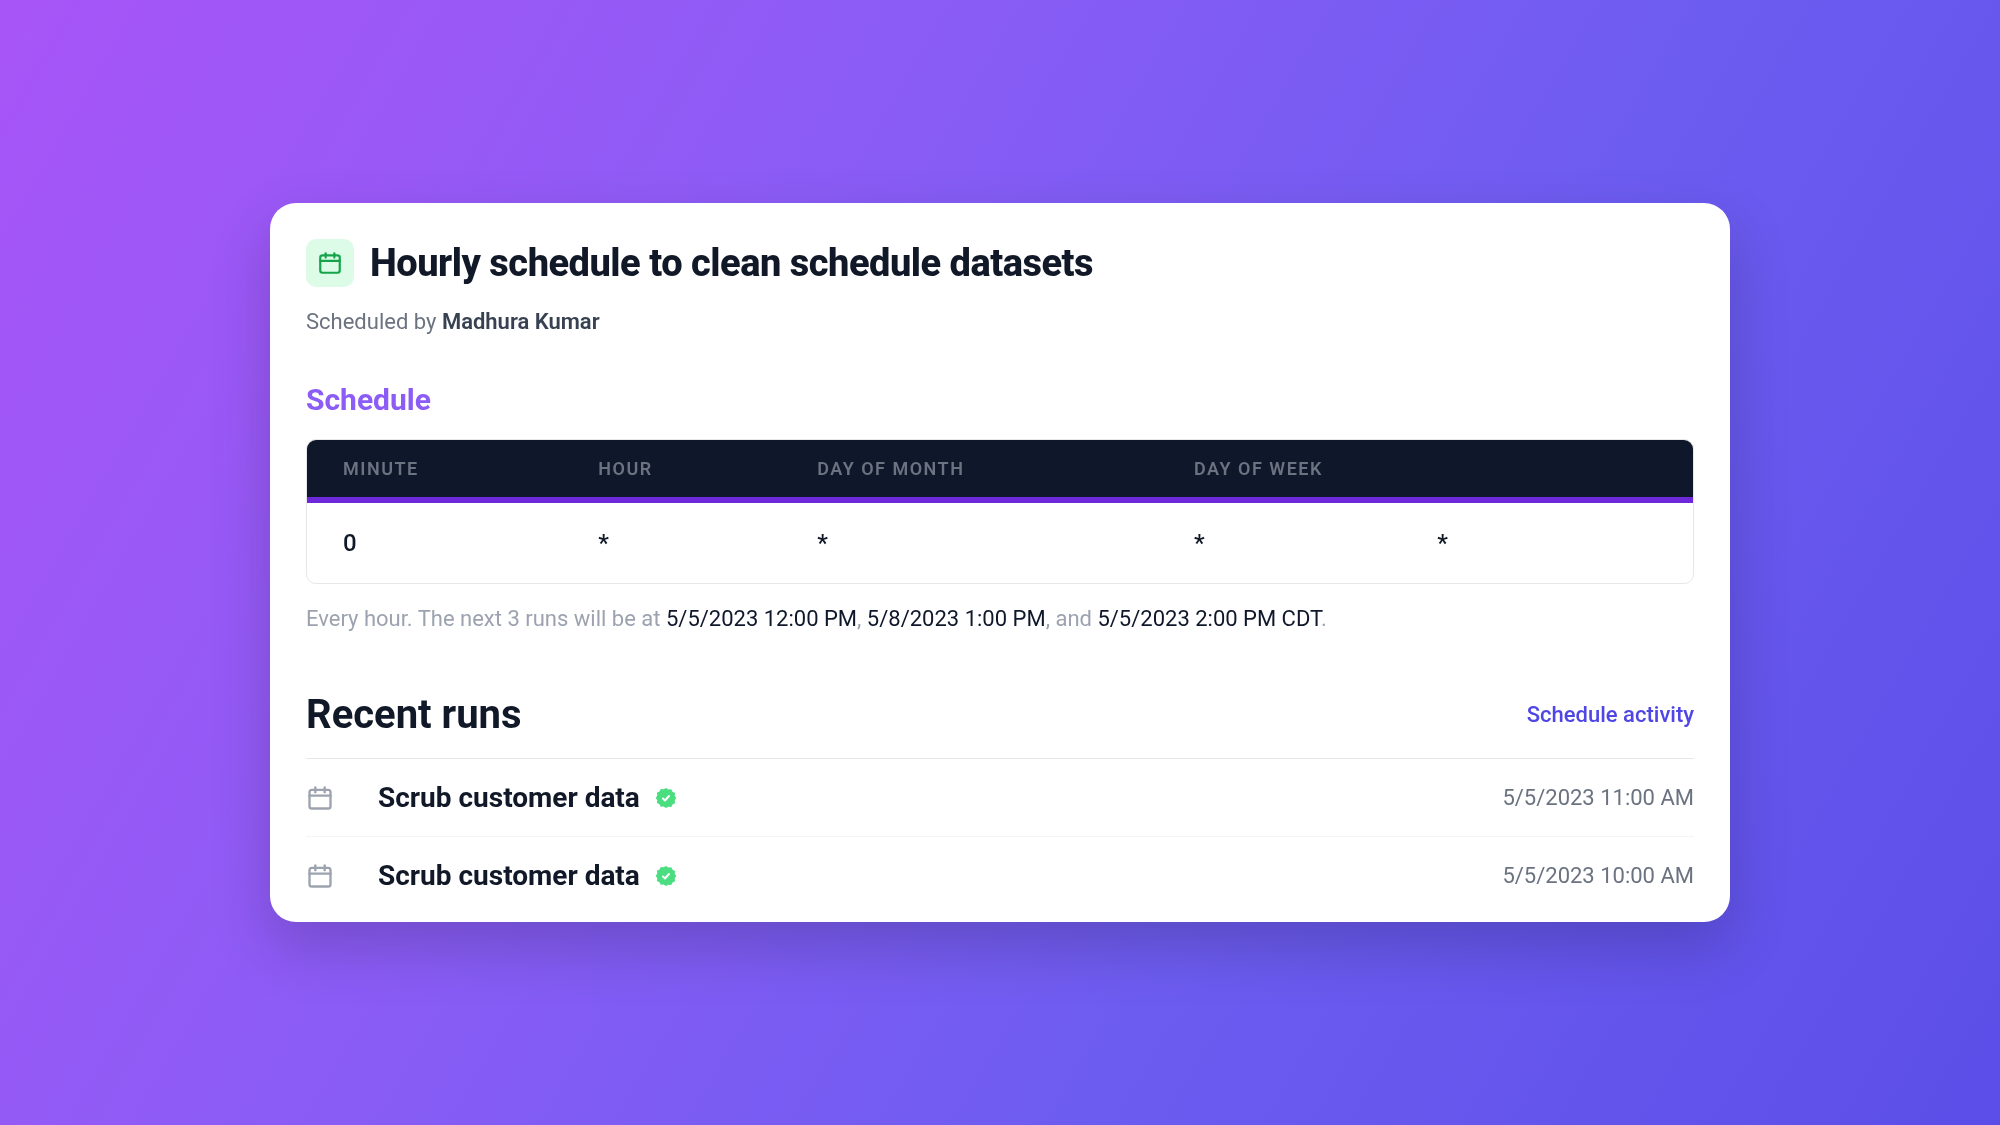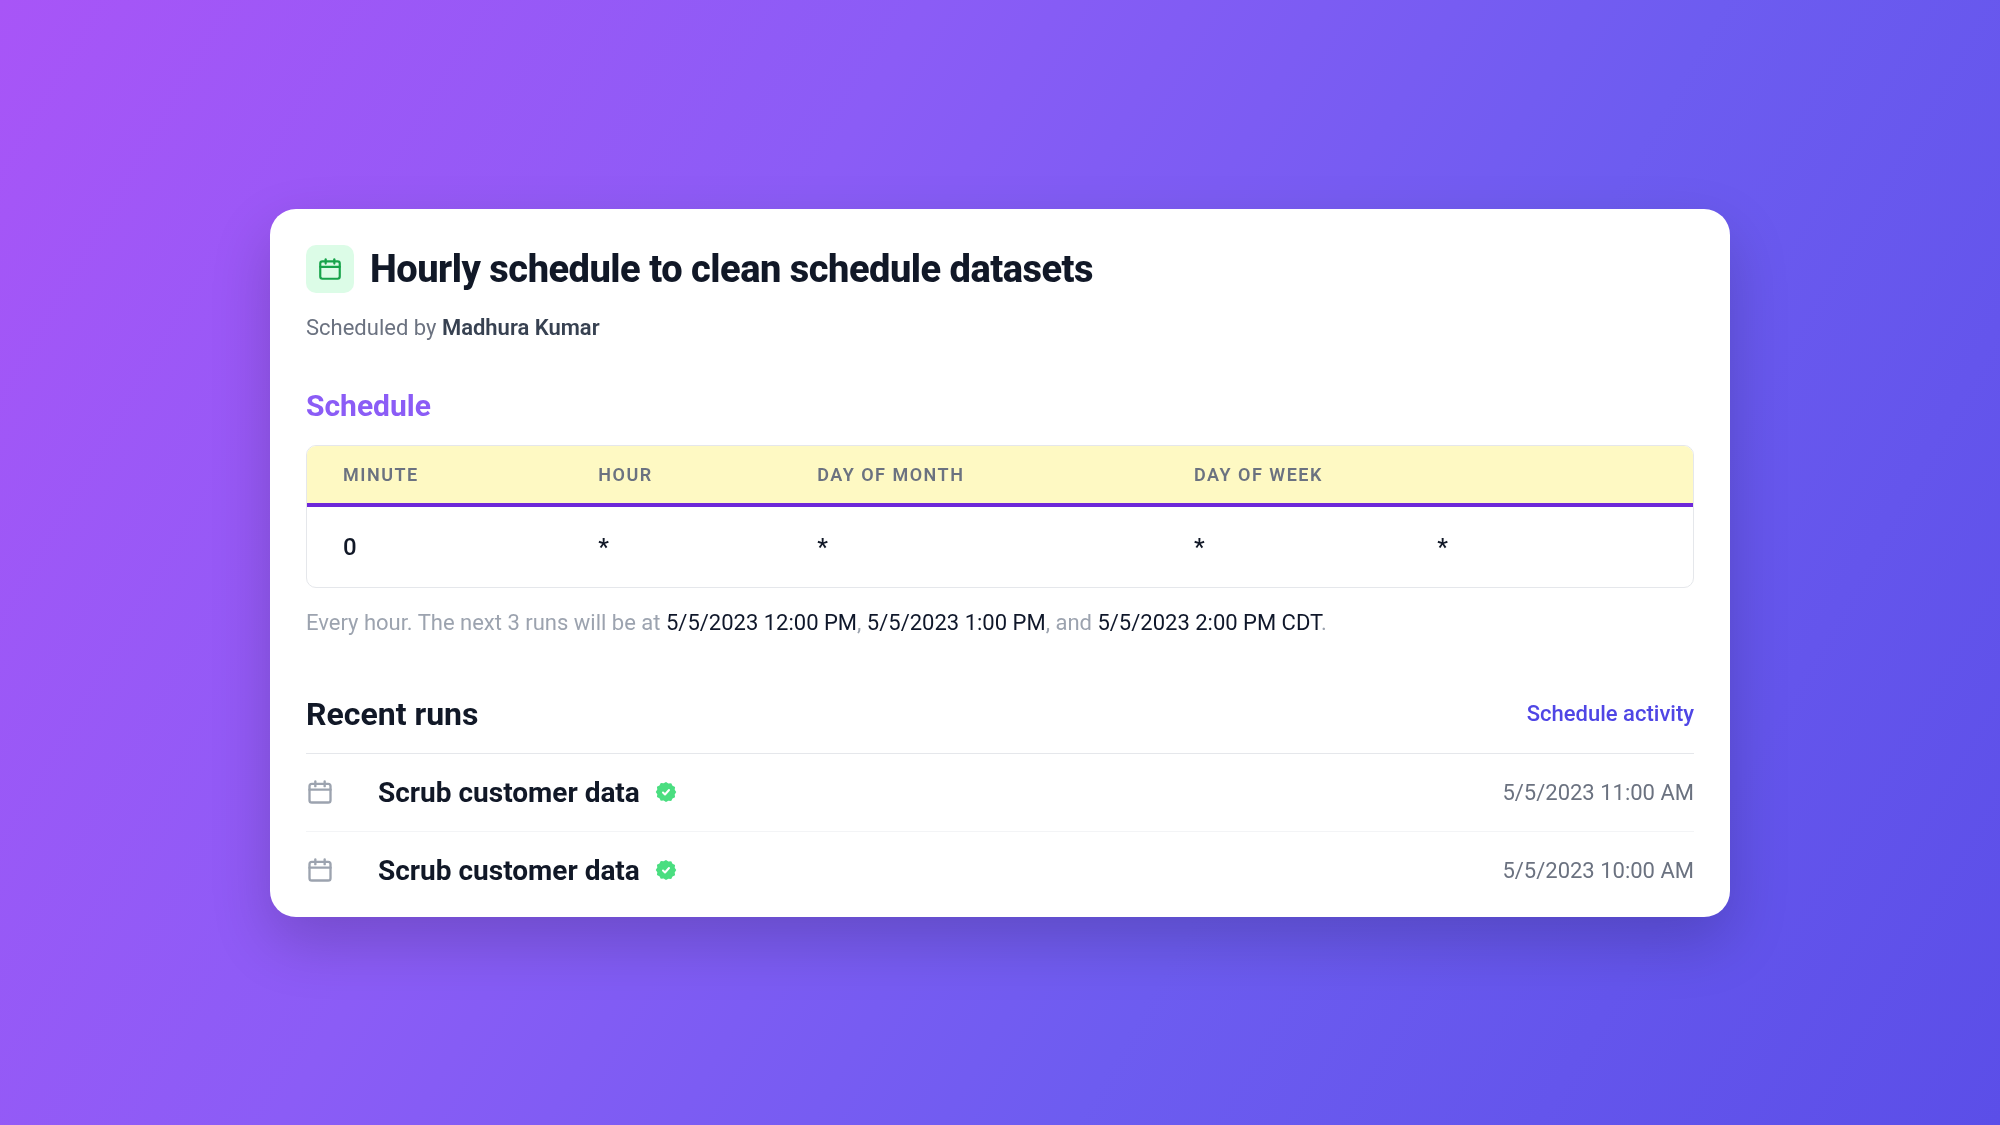--- a/index.html
+++ b/index.html
@@ -57,22 +57,22 @@
 }
 .cron-table {
   margin-top: 22px;
   border: 1px solid #e5e7eb;
   border-radius: 10px;
   overflow: hidden;
 }
 .cron-head {
   display: grid;
   grid-template-columns: 1.05fr 0.9fr 1.55fr 1fr 1.2fr;
-  background: #fef9c3;
-  border-bottom: 4px solid #6d28d9;
+  background: #0f172a;
+  border-bottom: 6px solid #6d28d9;
 }
 .cron-head div {
   padding: 18px 36px;
   font-size: 18px;
   font-weight: 600;
   letter-spacing: 1.5px;
   color: #6b7280;
 }
 .cron-body {
   display: grid;
@@ -94,21 +94,21 @@
 }
 .recent-header {
   margin-top: 60px;
   display: flex;
   align-items: center;
   justify-content: space-between;
   padding-bottom: 20px;
   border-bottom: 1px solid #e5e7eb;
 }
 .recent-title {
-  font-size: 32px;
+  font-size: 40px;
   font-weight: 700;
   color: #111827;
 }
 .schedule-activity {
   font-size: 22px;
   color: #4f46e5;
   font-weight: 500;
   cursor: pointer;
 }
 .run-row {
@@ -175,21 +175,21 @@
     <div class="cron-body">
       <div>0</div>
       <div>*</div>
       <div>*</div>
       <div>*</div>
       <div>*</div>
     </div>
   </div>
 
   <div class="summary">
-    <span>Every hour. The next 3 runs will be at </span><span class="dark">5/5/2023 12:00 PM</span><span>, </span><span class="dark">5/5/2023 1:00 PM</span><span>, and </span><span class="dark">5/5/2023 2:00 PM CDT</span><span>.</span>
+    <span>Every hour. The next 3 runs will be at </span><span class="dark">5/5/2023 12:00 PM</span><span>, </span><span class="dark">5/8/2023 1:00 PM</span><span>, and </span><span class="dark">5/5/2023 2:00 PM CDT</span><span>.</span>
   </div>
 
   <div class="recent-header">
     <h2 class="recent-title">Recent runs</h2>
     <a class="schedule-activity">Schedule activity</a>
   </div>
 
   <div class="run-row">
     <svg class="run-cal-icon" viewBox="0 0 24 24" fill="none" stroke="currentColor" stroke-width="2" stroke-linecap="round" stroke-linejoin="round">
       <rect x="3" y="5" width="18" height="16" rx="2"></rect>

